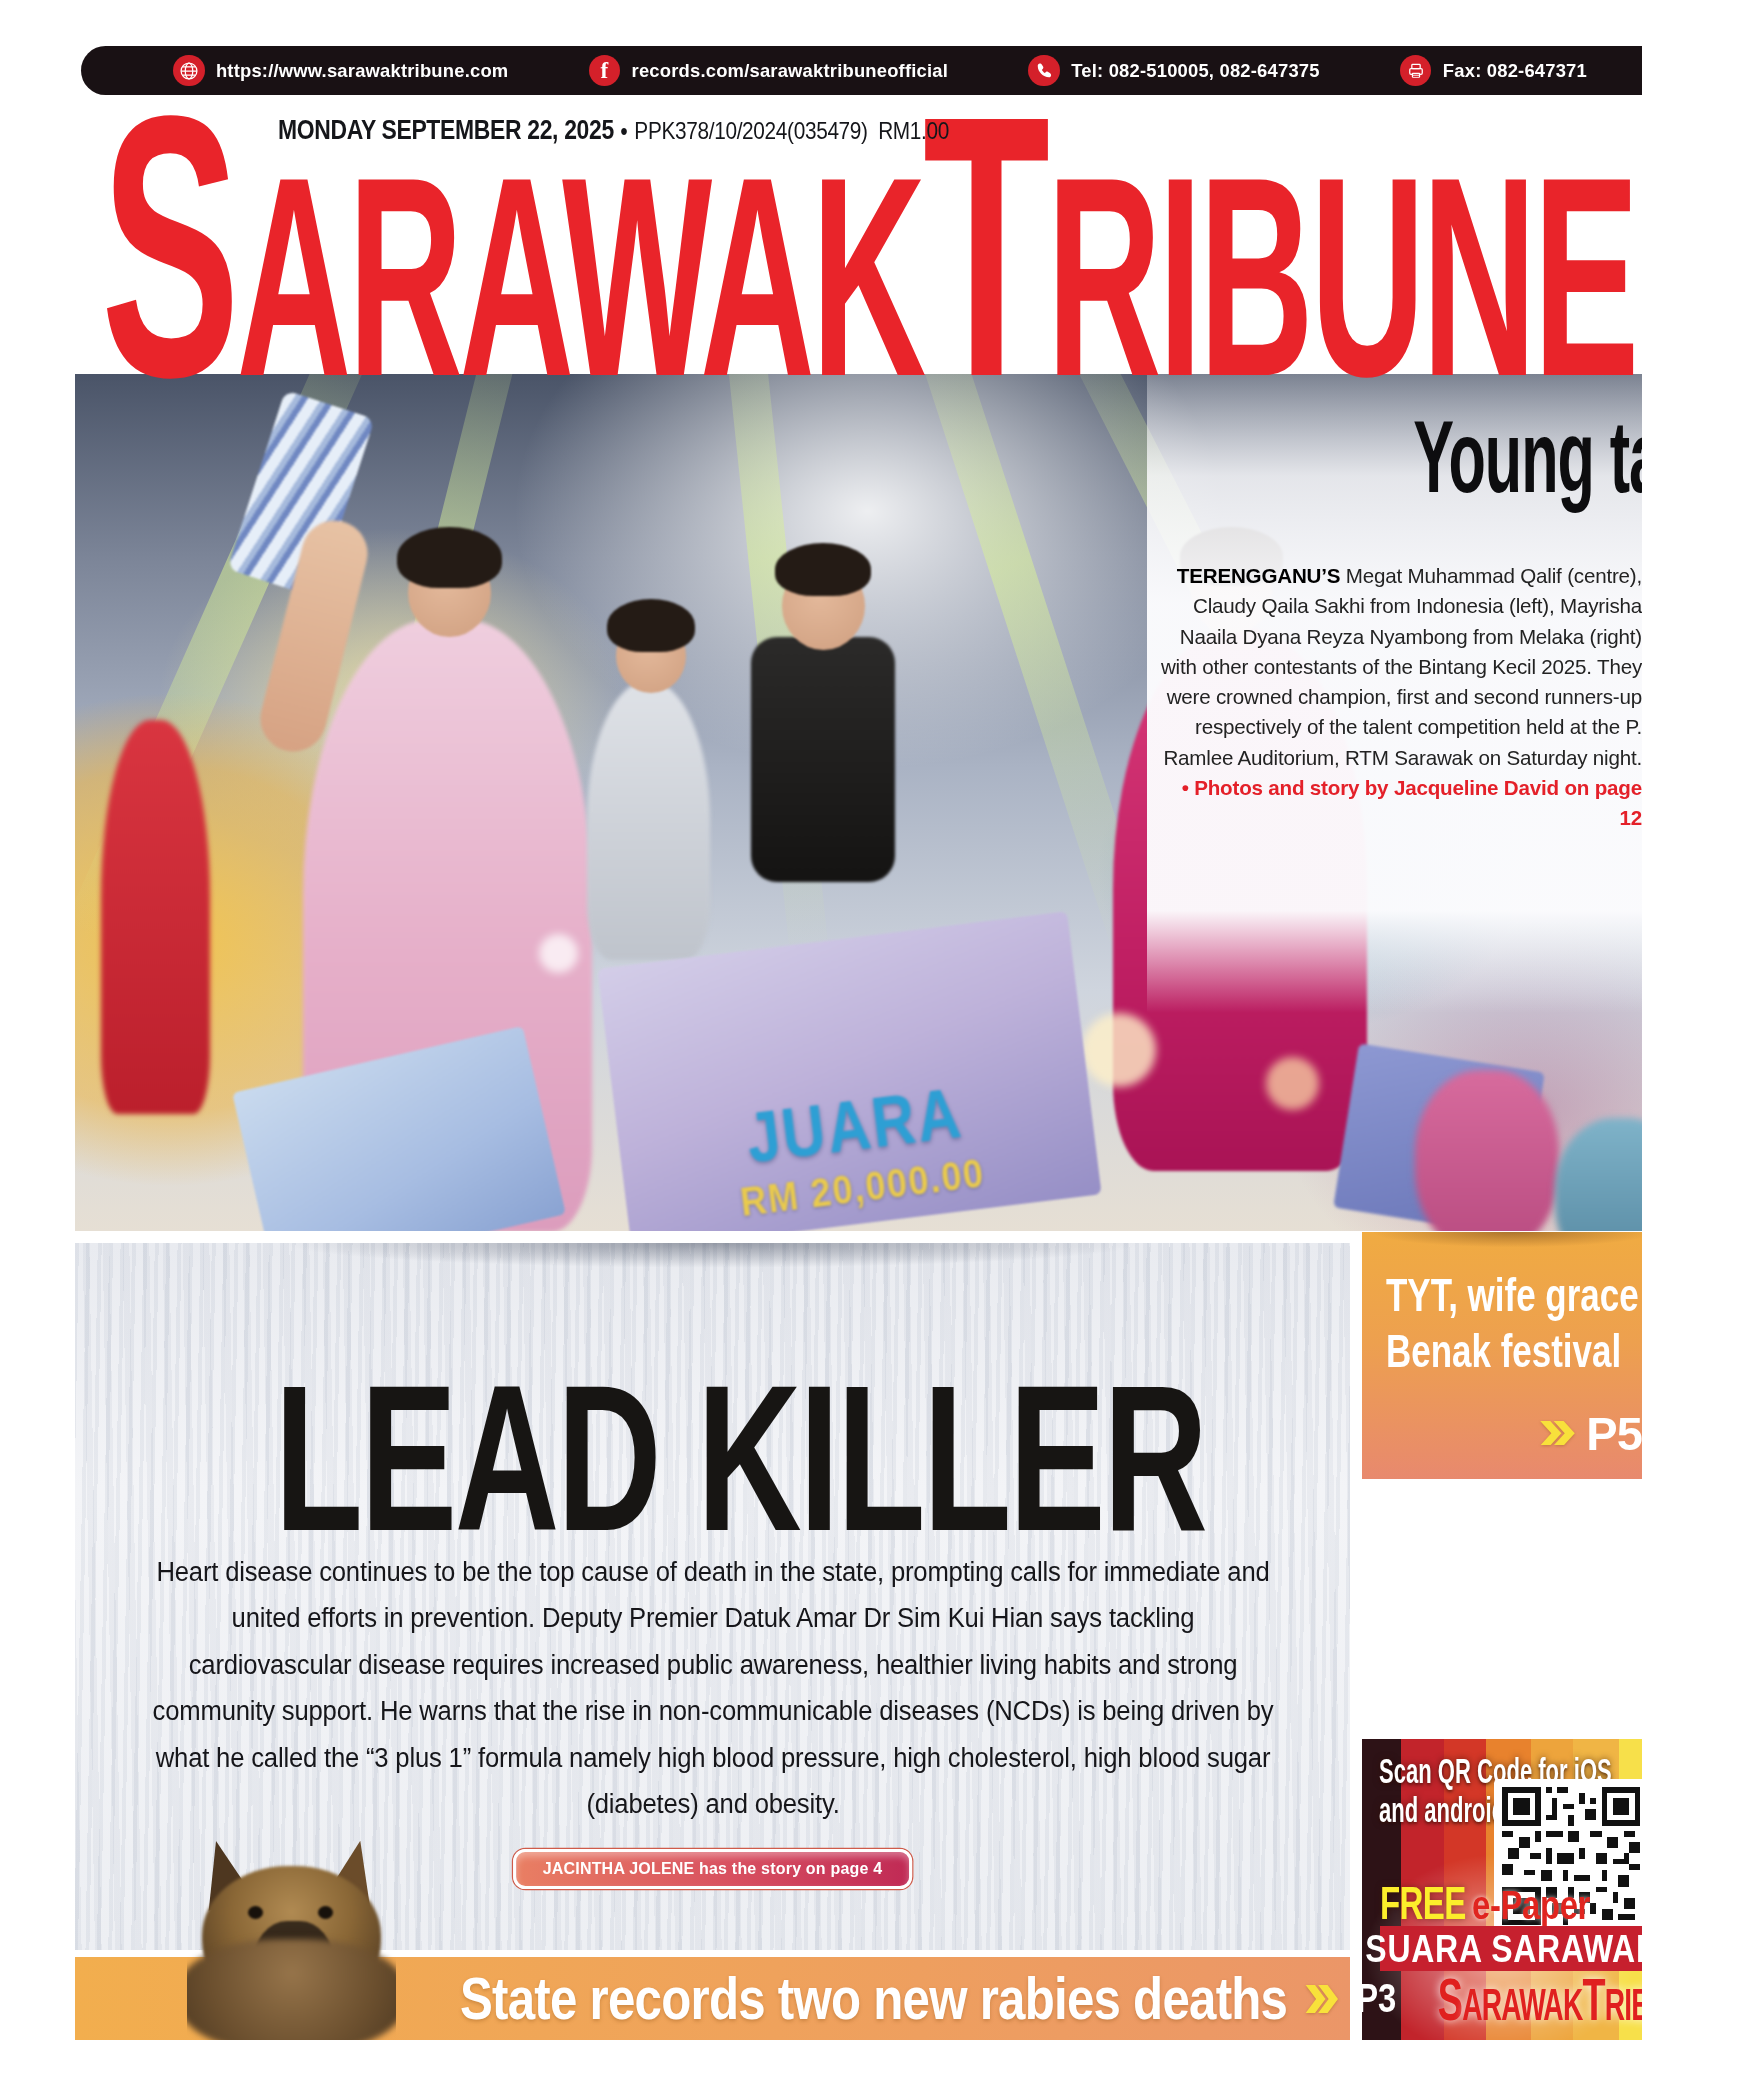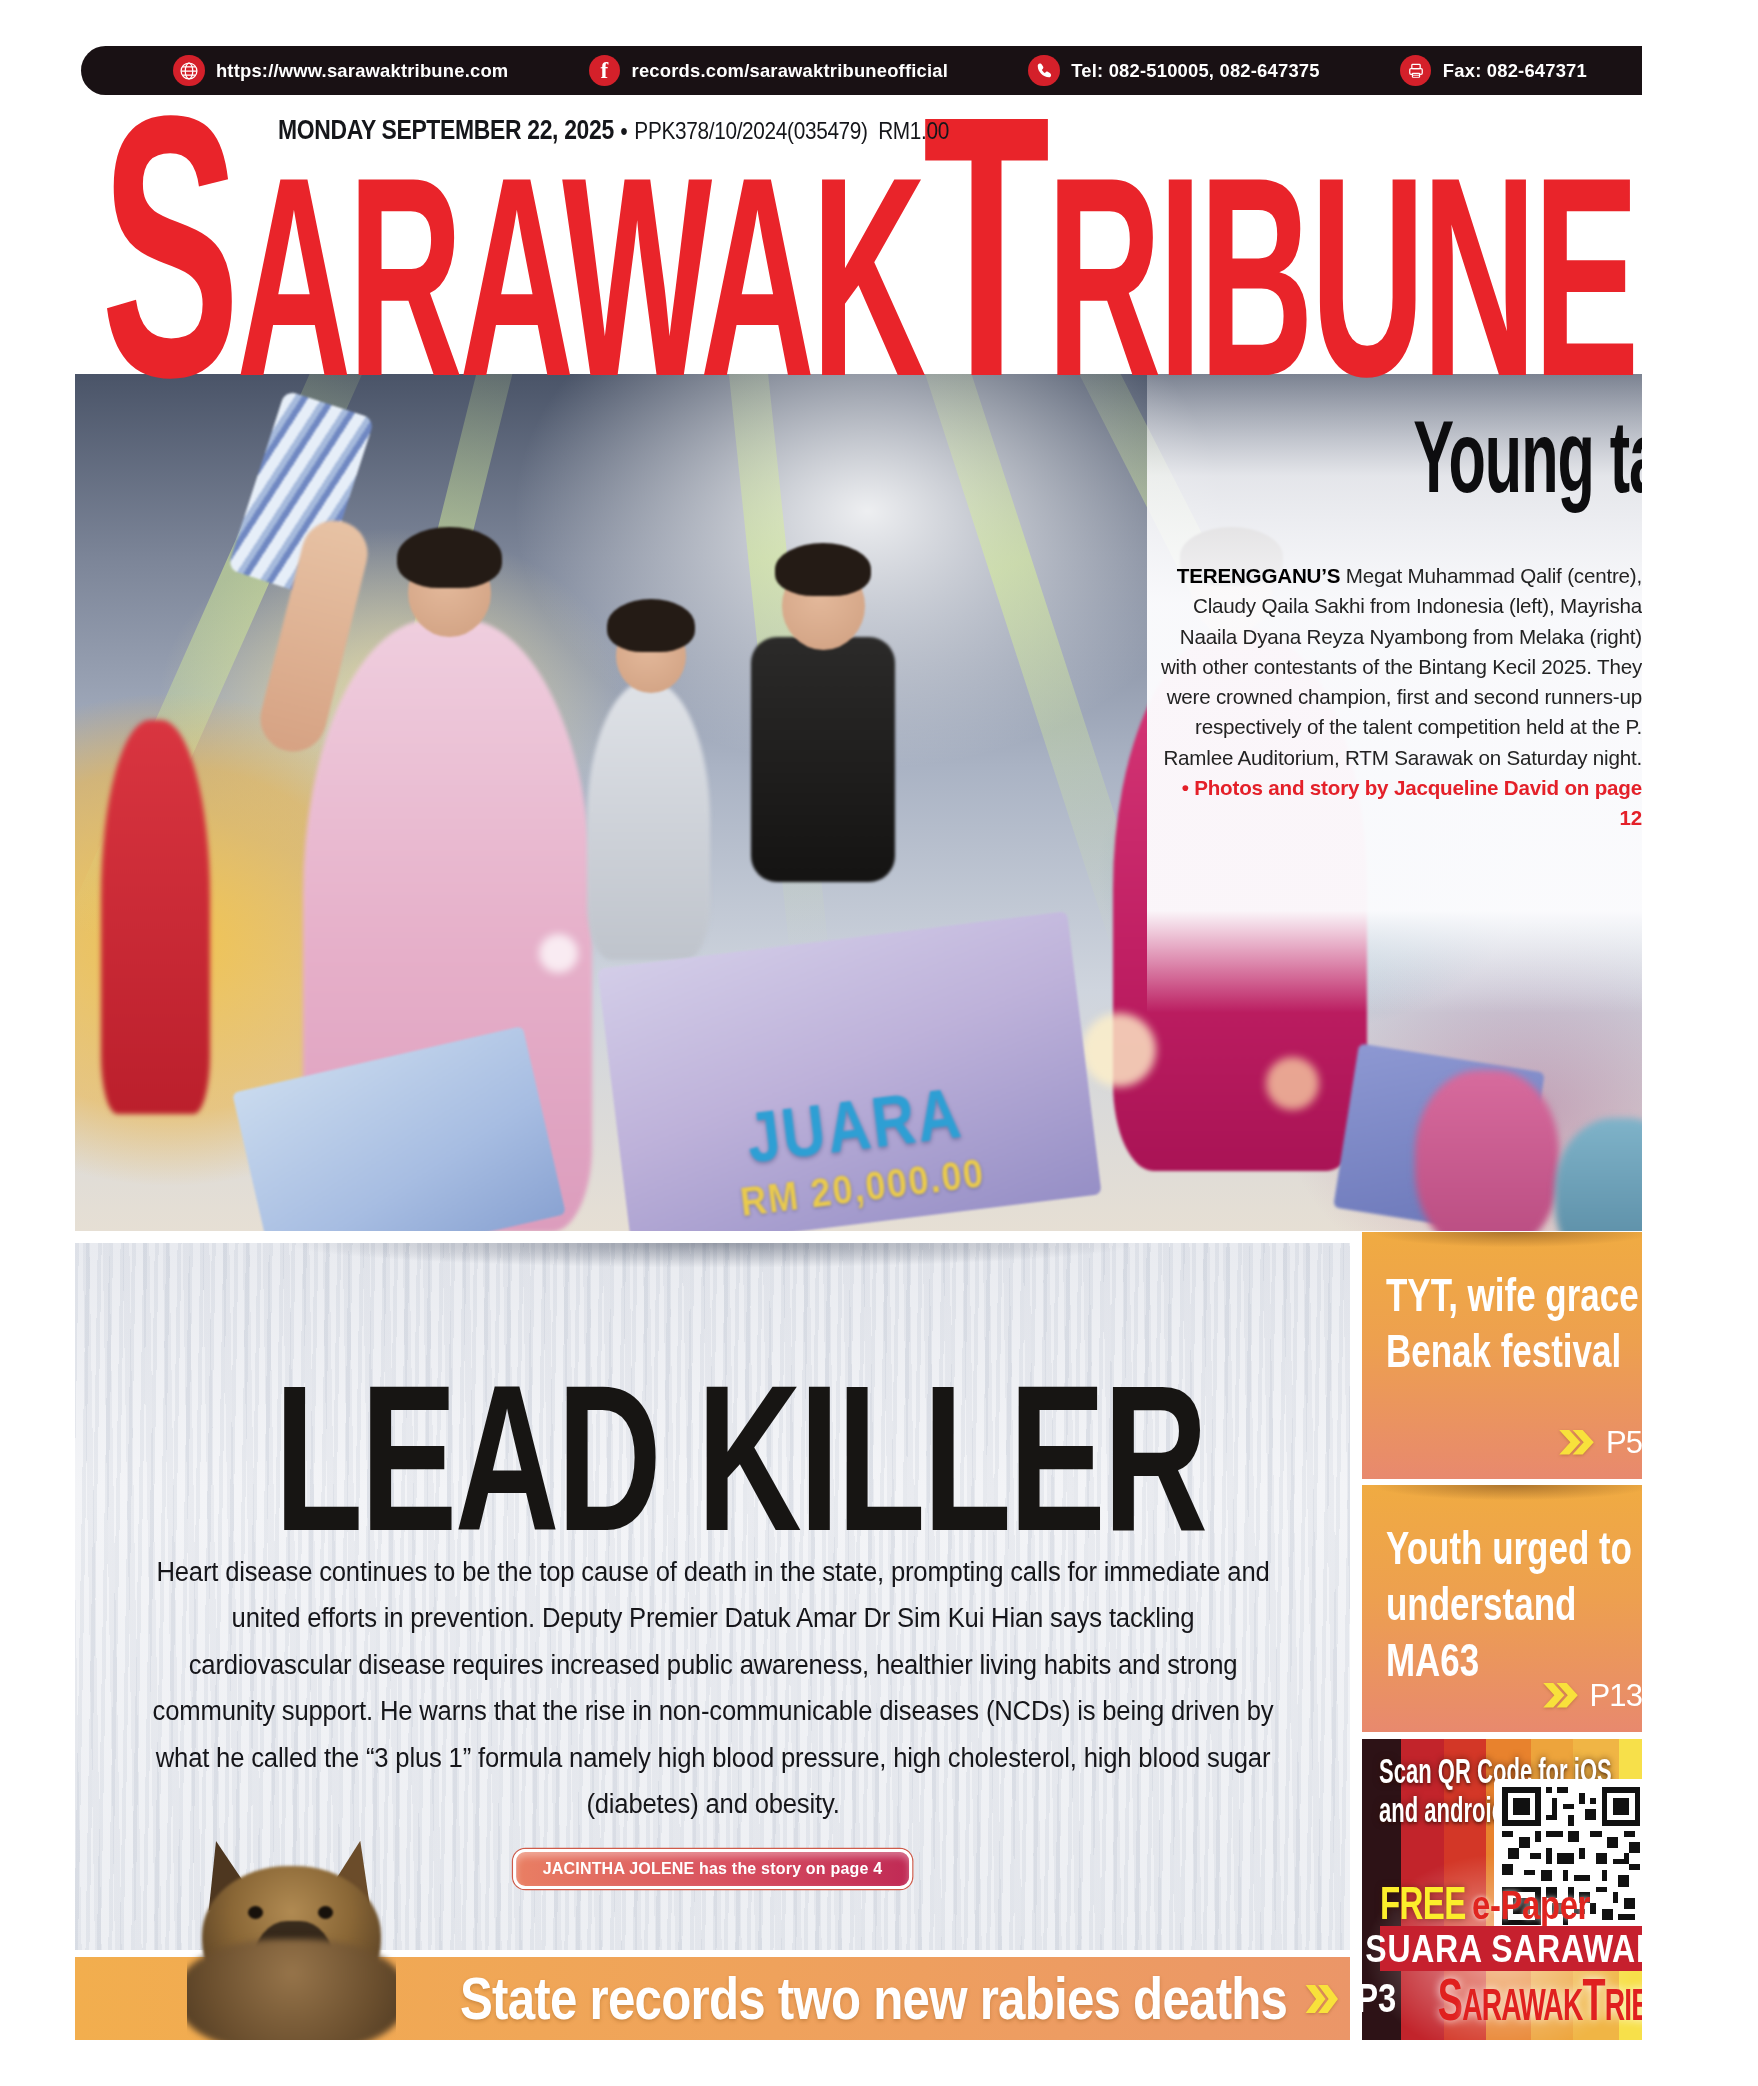--- a/index.html
+++ b/index.html
@@ -150,21 +150,21 @@
   .side-box { position:absolute; left:1362px; width:302px; overflow:hidden; }
   .story-box { background:linear-gradient(180deg,#f0ab42 0%,#eda04f 45%,#e8896e 100%); }
   .story-box::before { content:""; position:absolute; left:0; right:0; top:0; height:18.4px;
     background:radial-gradient(55% 100% at 50% 0, rgba(90,50,20,.45), rgba(90,50,20,0) 85%); }
   .box1 { top:1232px; height:247px; }
   .box2 { top:1485px; height:247px; }
   .story-title { position:absolute; left:24px; top:35px; width:341px; color:#fff; font-weight:bold;
     font-size:46px; line-height:1.22; transform:scaleX(.76); transform-origin:0 0; letter-spacing:0; }
   .chip { position:absolute; right:22px; bottom:18.4px; display:flex; align-items:center; gap:9.6px; }
   .chip .chev { height:24.5px; width:39px; }
-  .chip-label { color:#fff; font-weight:normal; font-size:31px; letter-spacing:-0.9px; }
+  .chip-label { color:#fff; font-weight:bold; font-size:47px; letter-spacing:-0.9px; }
 
   
   .qr-box { top:1739px; height:301px;
     background:
       radial-gradient(60% 45% at 46% 72%, rgba(255,255,255,.55), rgba(255,255,255,0) 75%),
       linear-gradient(90deg,#2d1216 0 13%,#c2242b 13% 27%,#d33727 27% 41%,#e8822d 41% 56%,#eda43c 56% 70%,#f0b545 70% 85%,#f7e04a 85% 100%); }
   .qr-heading { position:absolute; left:16.6px; top:12.3px; width:412px; color:#fff; font-weight:bold;
     font-size:35px; line-height:1.12; transform:scaleX(.63); transform-origin:0 0;
     text-shadow:0 0 9.6px rgba(50,15,0,.65), 0 1.8px 3.5px rgba(50,15,0,.5); }
   .qr-code { position:absolute; right:15.8px; top:40px; width:154px; height:154px; background:#fff;
@@ -330,30 +330,20 @@
     <h2 class="story-title">TYT, wife grace Benak festival</h2>
     <div class="chip">
       <svg class="chev" viewBox="0 0 66 44">
         <polygon points="2,0 20,0 40,22 20,44 2,44 22,22"></polygon>
         <polygon points="26,0 44,0 64,22 44,44 26,44 46,22"></polygon>
       </svg>
       <span class="chip-label">P5</span>
     </div>
   </aside>
 
-  <aside class="side-box story-box box2">
-    <h2 class="story-title">Youth urged to understand MA63</h2>
-    <div class="chip">
-      <svg class="chev" viewBox="0 0 66 44">
-        <polygon points="2,0 20,0 40,22 20,44 2,44 22,22"></polygon>
-        <polygon points="26,0 44,0 64,22 44,44 26,44 46,22"></polygon>
-      </svg>
-      <span class="chip-label">P13</span>
-    </div>
-  </aside>
 
   <aside class="side-box qr-box">
     <div class="qr-heading">Scan QR Code for iOS and android application</div>
     <div class="qr-code">
       <svg viewBox="0 0 25 25">
         <rect x="0" y="0" width="25" height="25" fill="#fff"></rect>
         <g fill="#111">
           <rect x="0" y="0" width="7" height="7"></rect>
             <rect x="18" y="0" width="7" height="7"></rect>
             <rect x="0" y="18" width="7" height="7"></rect>

